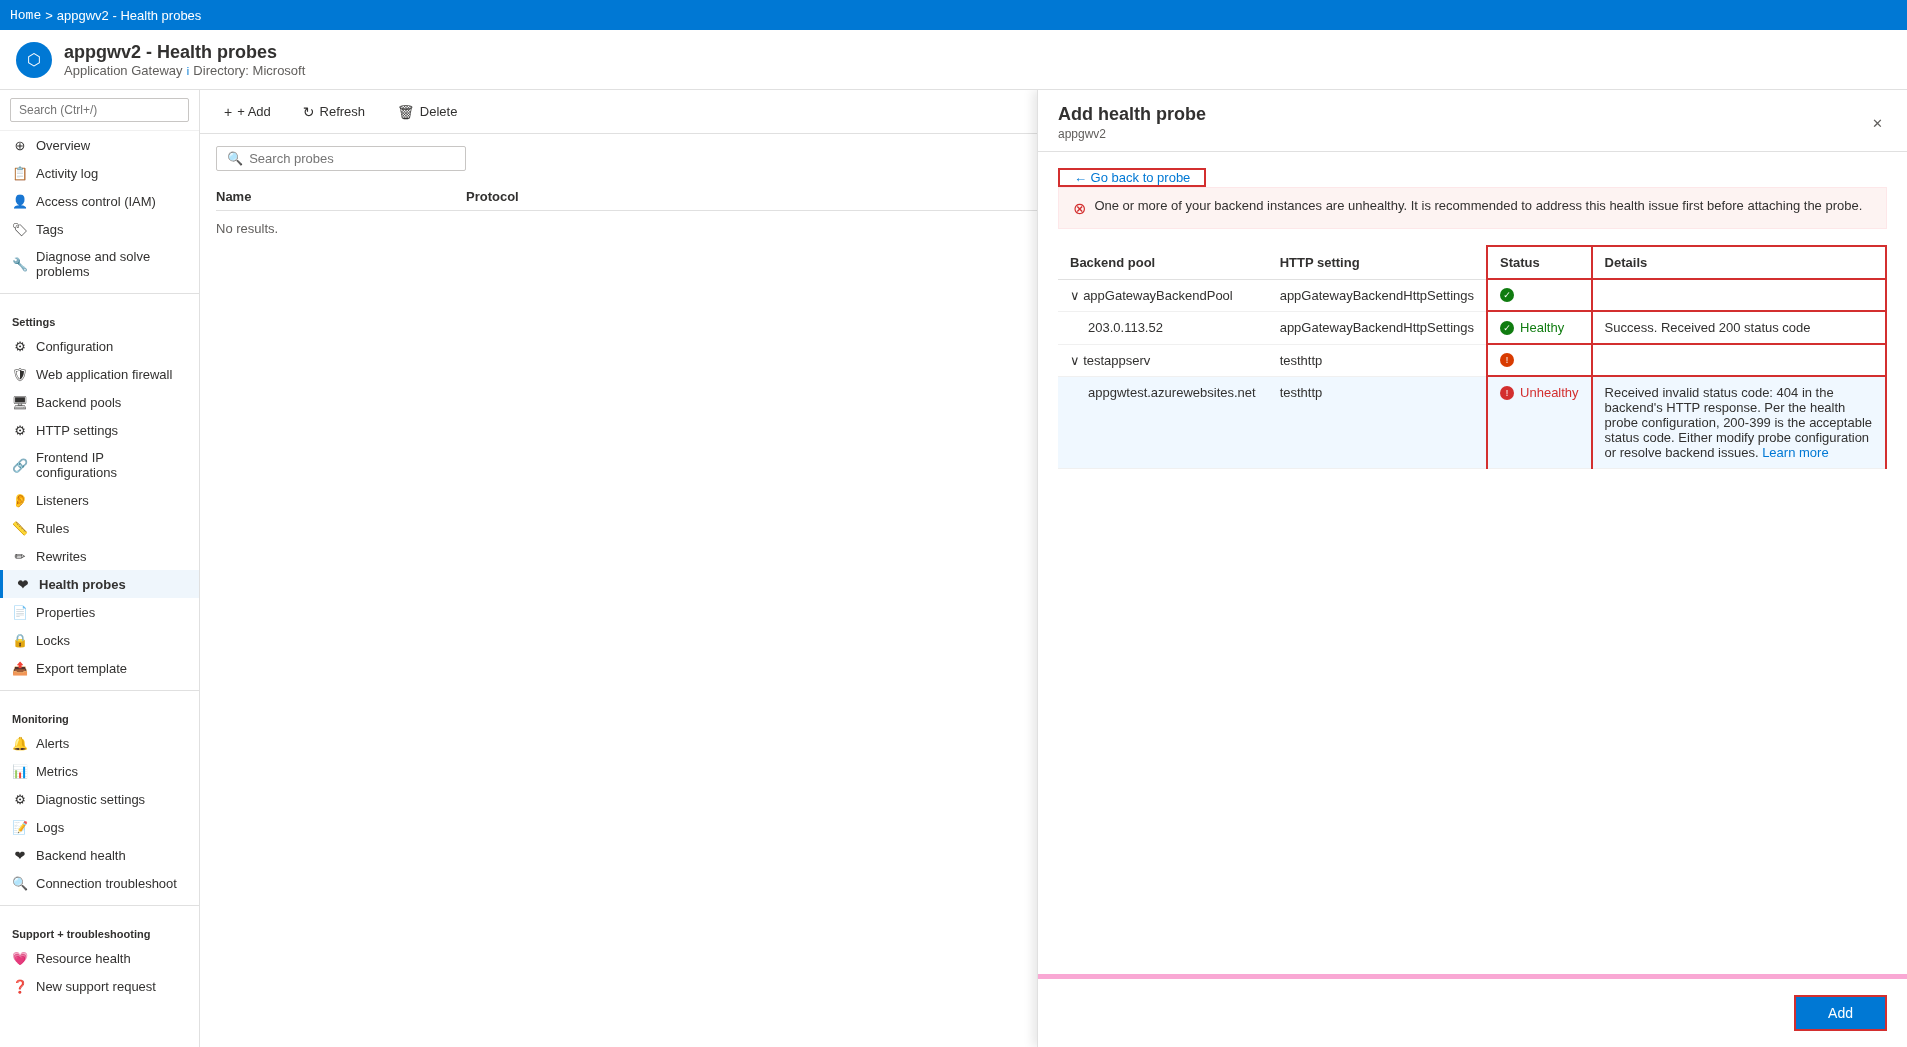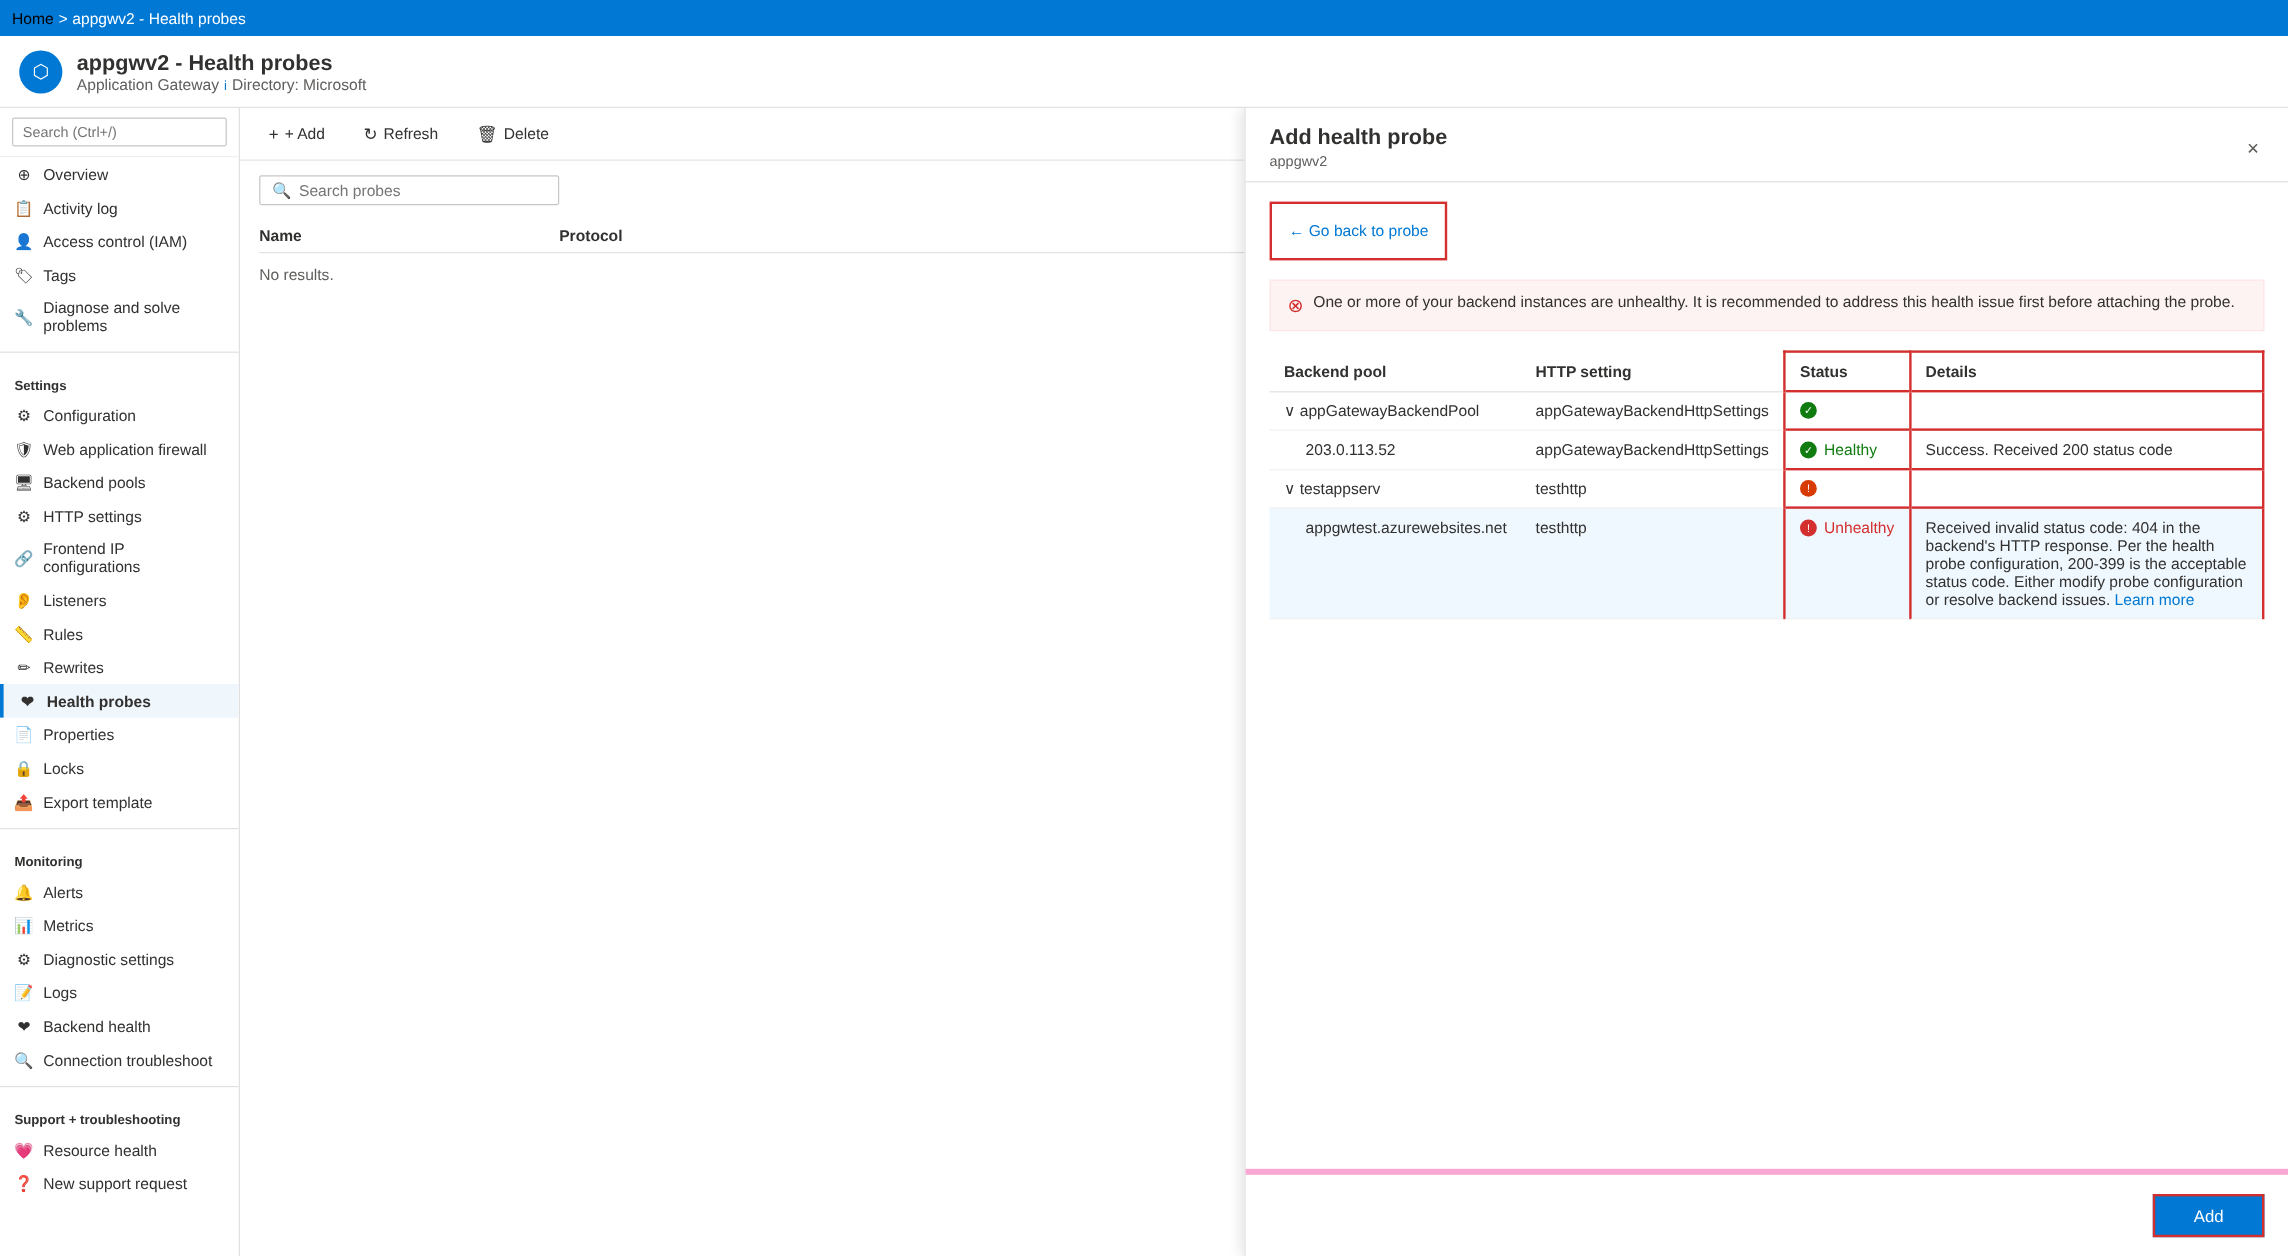--- a/index.html
+++ b/index.html
@@ -1,21 +1,21 @@
 <!DOCTYPE html>
 <html><head>
   <meta charset="utf-8">
   <style>
     * { box-sizing: border-box; margin: 0; padding: 0; font-family: 'Segoe UI', Arial, sans-serif; font-size: 13px; }
     body { background: #f3f3f3; display: flex; flex-direction: column; height: 1047px; overflow: hidden; }
 
     
     .top-bar { background: #0078d4; height: 30px; display: flex; align-items: center; padding: 0 10px; color: white; font-size: 12px; gap: 6px; }
     .top-bar .breadcrumb { display: flex; align-items: center; gap: 4px; color: white; }
-    .top-bar .breadcrumb a { color: #000000; text-decoration: none; }
+    .top-bar .breadcrumb a { color: #ffffff; text-decoration: none; font-family: Liberation Mono, monospace; }
 
     
     .app-header { background: white; padding: 8px 16px; display: flex; align-items: center; gap: 12px; border-bottom: 1px solid #e0e0e0; height: 60px; }
     .app-header .icon-circle { width: 36px; height: 36px; background: #0078d4; border-radius: 50%; display: flex; align-items: center; justify-content: center; color: white; font-size: 16px; }
     .app-header .title-block { display: flex; flex-direction: column; }
     .app-header .main-title { font-size: 18px; font-weight: 600; color: #323130; }
     .app-header .sub-title { font-size: 11px; color: #605e5c; display: flex; gap: 4px; }
     .app-header .sub-title .info-icon { color: #0078d4; font-size: 11px; }
 
     
@@ -52,21 +52,21 @@
     .panel-overlay { position: absolute; top: 0; right: 0; width: 870px; height: 100%; background: white; border-left: 1px solid #e0e0e0; display: flex; flex-direction: column; box-shadow: -4px 0 10px rgba(0,0,0,0.1); z-index: 10; }
     .panel-header { padding: 14px 20px 10px 20px; border-bottom: 1px solid #e0e0e0; display: flex; justify-content: space-between; align-items: center; }
     .panel-title { font-size: 18px; font-weight: 600; color: #323130; }
     .panel-subtitle { font-size: 12px; color: #605e5c; margin-top: 2px; }
     .panel-close-btn { background: none; border: none; cursor: pointer; font-size: 18px; color: #605e5c; padding: 4px; }
 
     
     .panel-content { flex: 1; overflow-y: auto; padding: 16px 20px; }
 
     
-    .go-back-btn { display: inline-flex; align-items: center; gap: 6px; padding: 15px 14px; border: 2px solid #d32f2f; color: #0078d4; background: white; cursor: pointer; font-size: 13px; font-weight: 500; margin-bottom: 16px; }
+    .go-back-btn { display: inline-flex; align-items: center; gap: 6px; padding: 0 14px; border: 2px solid #d32f2f; color: #0078d4; background: white; cursor: pointer; font-size: 13px; font-weight: 500; }
 
     
     .warning-banner { background: #fdf3f2; border: 1px solid #fde7e9; padding: 10px 14px; display: flex; align-items: flex-start; gap: 8px; margin-bottom: 16px; font-size: 13px; color: #323130; }
     .warning-icon { color: #d32f2f; font-size: 16px; flex-shrink: 0; margin-top: 1px; }
 
     
     .health-table { width: 100%; border-collapse: collapse; font-size: 13px; }
     .health-table th { text-align: left; padding: 8px 12px; border-bottom: 1px solid #e0e0e0; color: #323130; font-weight: 600; background: white; }
     .health-table td { padding: 8px 12px; border-bottom: 1px solid #f0f0f0; vertical-align: top; color: #323130; }
     .health-table tr.group-row td { font-weight: normal; color: #323130; background: white; }

